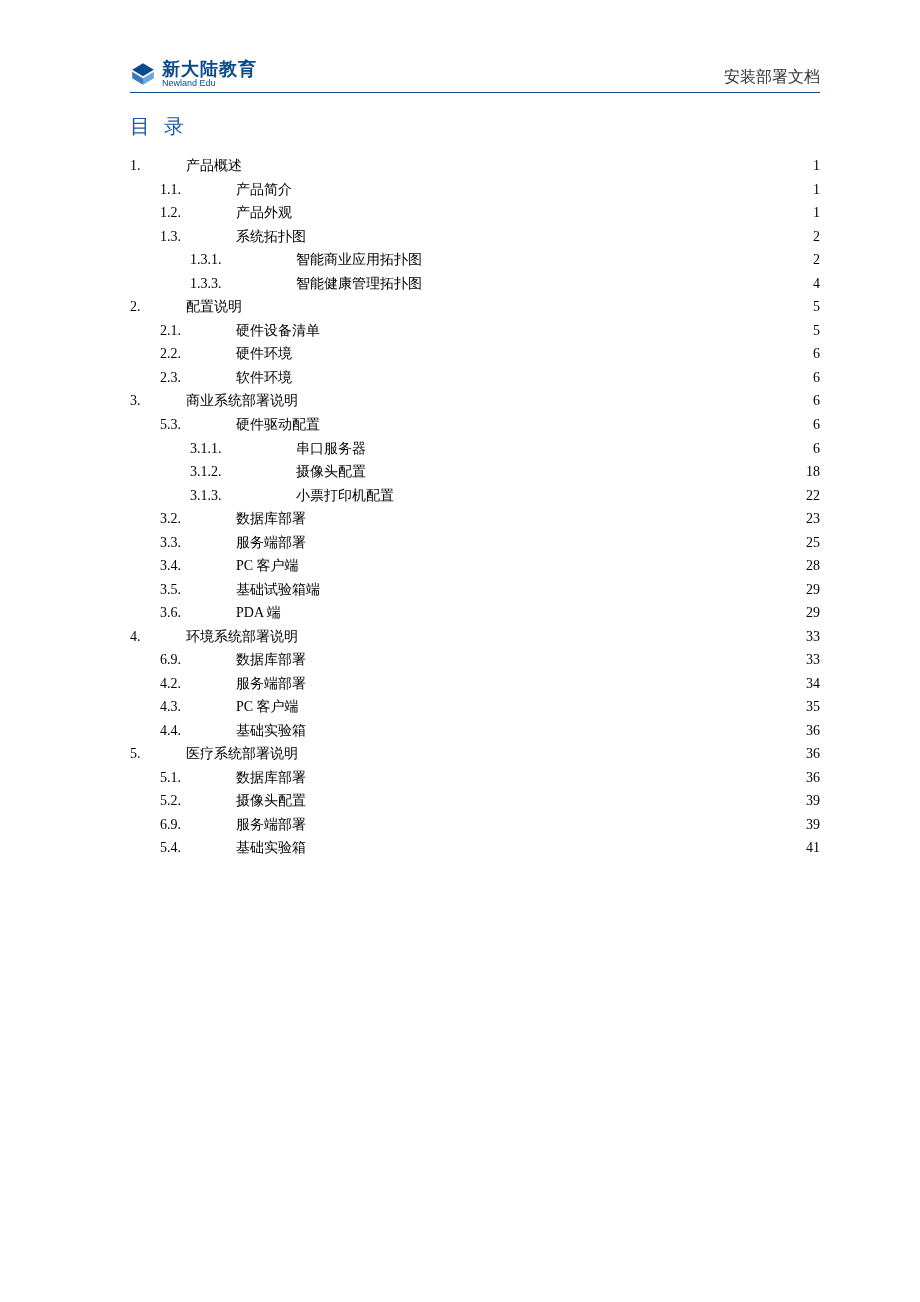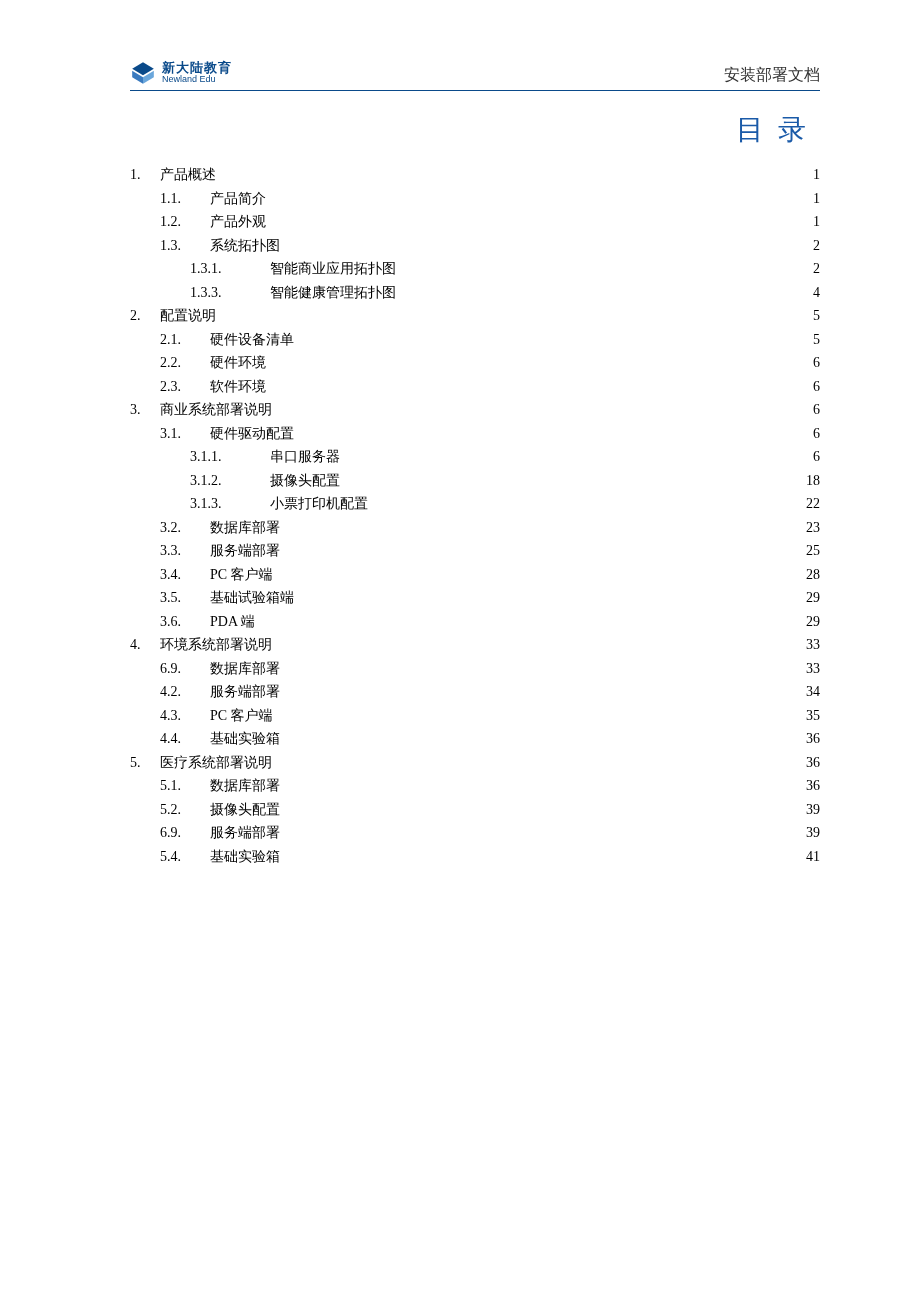--- a/index.html
+++ b/index.html
@@ -31,39 +31,39 @@
       height: 26px;
       position: relative;
     }
     .logo-icon svg { width: 100%; height: 100%; }
     .logo-text {
       display: flex;
       flex-direction: column;
       line-height: 1.05;
     }
     .logo-cn {
-      font-size: 13px;
+      font-size: 18px;
       font-weight: bold;
       color: #0a4a8a;
       font-family: "SimHei", "Microsoft YaHei", sans-serif;
       letter-spacing: 1px;
     }
     .logo-en {
       font-size: 9px;
       color: #0a4a8a;
       font-family: Liberation Sans, sans-serif;
     }
     .doc-label {
       font-size: 16px;
       color: #333;
       font-family: "SimSun", serif;
     }
     .title {
-      text-align: right;
-      font-size: 28px;
+      text-align: left;
+      font-size: 20px;
       color: #1a5aa8;
       font-family: "SimHei", "Microsoft YaHei", sans-serif;
       letter-spacing: 14px;
       margin: 10px 0 14px 0;
     }
     .toc {
       font-size: 14px;
       color: #000;
     }
     .toc-row {
@@ -71,21 +71,21 @@
       align-items: baseline;
       white-space: nowrap;
       line-height: 1.68;
     }
     .toc-num {
       flex: 0 0 auto;
     }
     .toc-num.l1 { margin-left: 0; width: 30px; }
     .toc-num.l2 { margin-left: 30px; width: 50px; }
     .toc-num.l3 { margin-left: 60px; width: 80px; }
-    .toc-text { flex: 0 0 auto; }
+    .toc-text { flex: 0 0 auto; margin-left: 26px; }
     .toc-dots {
       flex: 1 1 auto;
       overflow: hidden;
       position: relative;
       margin: 0 2px;
     }
     .toc-dots::after {
       content: "................................................................................................................................................................................................";
       position: absolute;
       left: 0;
@@ -179,21 +179,21 @@
         <span class="toc-dots"></span>
         <span class="toc-page">6</span>
       </div>
       <div class="toc-row">
         <span class="toc-num l1">3.</span>
         <span class="toc-text">商业系统部署说明</span>
         <span class="toc-dots"></span>
         <span class="toc-page">6</span>
       </div>
       <div class="toc-row">
-        <span class="toc-num l2">3.1.</span>
+        <span class="toc-num l2">5.3.</span>
         <span class="toc-text">硬件驱动配置</span>
         <span class="toc-dots"></span>
         <span class="toc-page">6</span>
       </div>
       <div class="toc-row">
         <span class="toc-num l3">3.1.1.</span>
         <span class="toc-text">串口服务器</span>
         <span class="toc-dots"></span>
         <span class="toc-page">6</span>
       </div>

